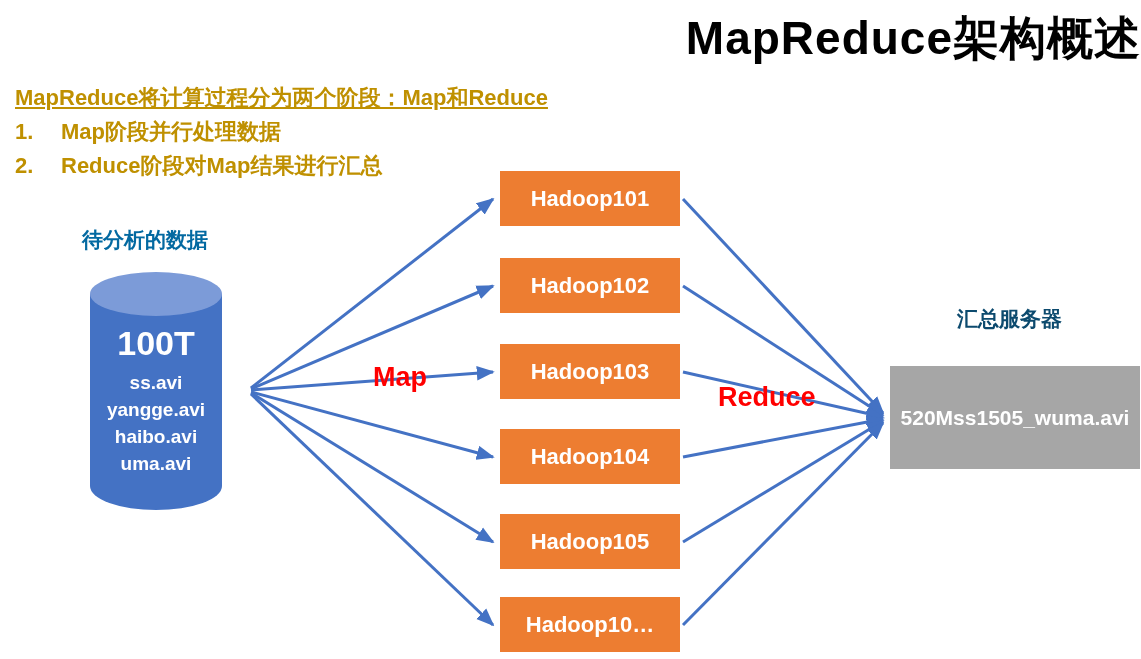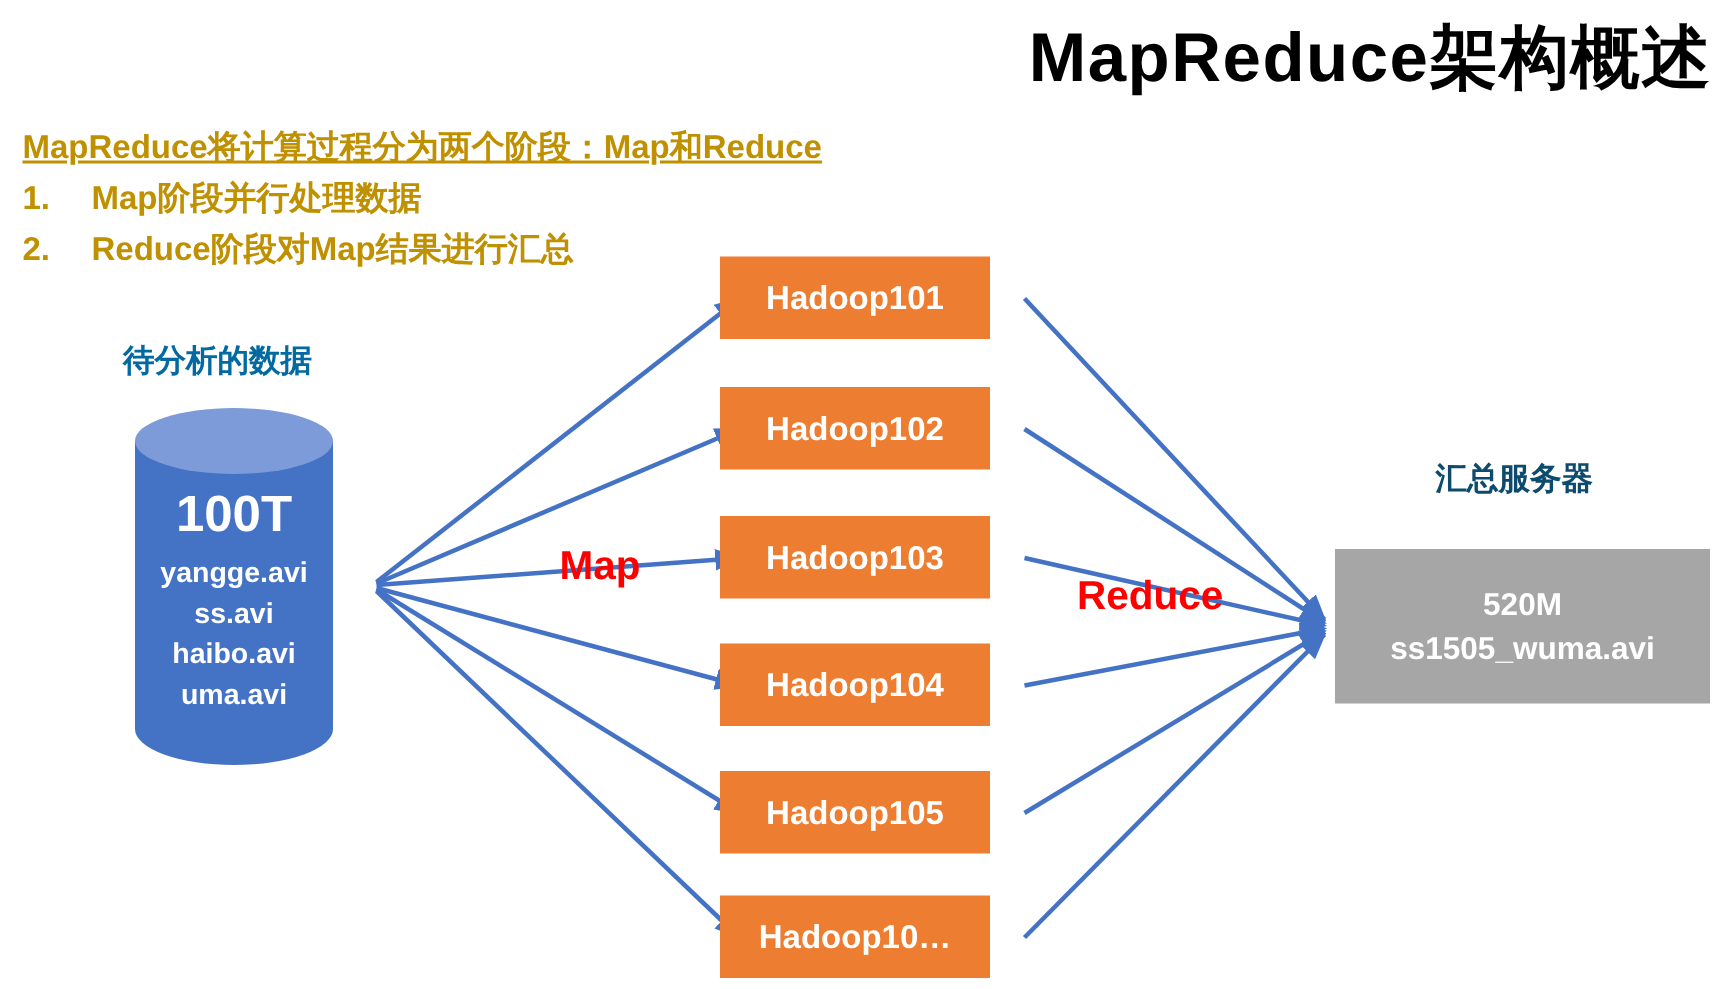--- a/index.html
+++ b/index.html
@@ -25,32 +25,32 @@
               background:var(--cylinder-body,#4472C4);
               border-radius:0 0 50% 50% / 0 0 24px 24px; z-index:1; }
   .cyl-text { position:absolute; top:52px; left:0; width:100%; text-align:center; color:#fff; z-index:3; }
   .cyl-size { font-size:34px; font-weight:bold; margin-bottom:6px; }
   .cyl-file { font-size:19px; font-weight:bold; line-height:27px; }
 
   .arrows { position:absolute; left:0; top:0; z-index:0; }
   .arrows line { stroke:var(--arrow,#4472C4); stroke-width:3; }
   .arrows marker path { fill:var(--arrow,#4472C4); }
 
-  .node { position:absolute; left:480px; width:180px; height:55px;
+  .node { position:absolute; left:500px; width:180px; height:55px;
           background:var(--node-fill,#ED7D31); color:#fff; font-size:22px; font-weight:bold;
           display:flex; align-items:center; justify-content:center; z-index:4; }
 
   .stage { position:absolute; color:var(--stage-text,#FF0000); font-weight:bold; font-size:27px; z-index:5; }
   .stage.map { left:373px; top:362px; }
   .stage.reduce { left:718px; top:382px; }
 
   .sink-label { position:absolute; left:957px; top:305px; font-size:21px; font-weight:bold; color:#0c4a6e; }
   .sink { position:absolute; left:890px; top:366px; width:250px; height:103px;
           background:var(--sink-fill,#A6A6A6); color:#fff; font-weight:bold; font-size:21px;
-          display:flex; flex-direction:column; align-items:center; justify-content:center;
+          display:flex; flex-direction:row; align-items:center; justify-content:center;
           line-height:29px; z-index:4; }
 </style>
 </head>
 <body>
 
 <div class="slide">
 
   <h1 class="title">MapReduce架构概述</h1>
 
   <div class="intro">
@@ -87,22 +87,22 @@
     </g>
   </svg>
 
   <div class="source-label">待分析的数据</div>
 
   <div class="cylinder">
     <div class="cyl-top"></div>
     <div class="cyl-body"></div>
     <div class="cyl-text">
       <div class="cyl-size">100T</div>
+      <div class="cyl-file">ss.avi</div>
       <div class="cyl-file">yangge.avi</div>
-      <div class="cyl-file">ss.avi</div>
       <div class="cyl-file">haibo.avi</div>
       <div class="cyl-file">uma.avi</div>
     </div>
   </div>
 
   <div class="stage map">Map</div>
   <div class="stage reduce">Reduce</div>
 
   <div class="node" style="top:171px">
     <span>Hadoop101</span>

